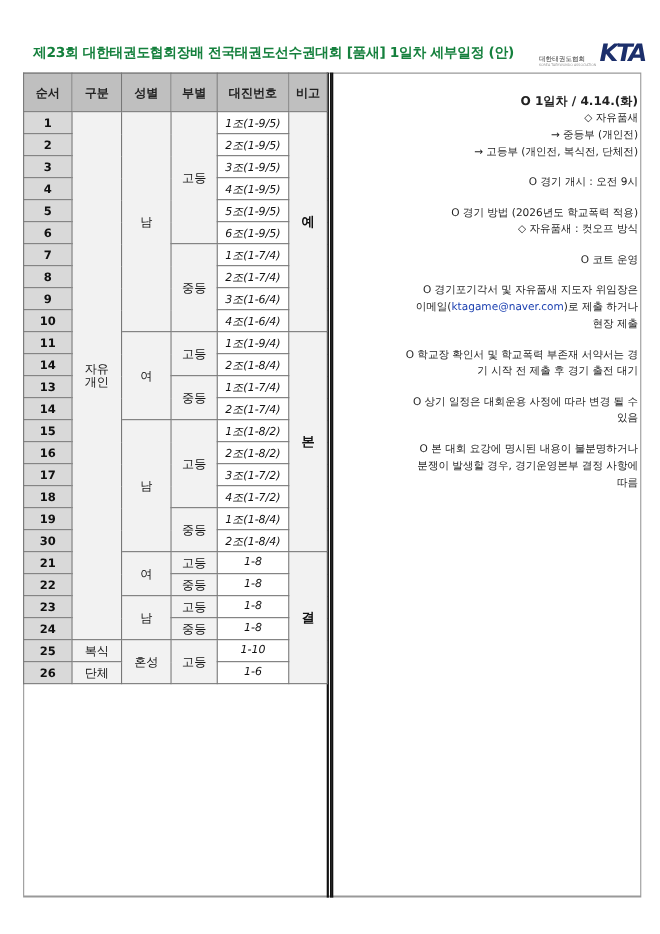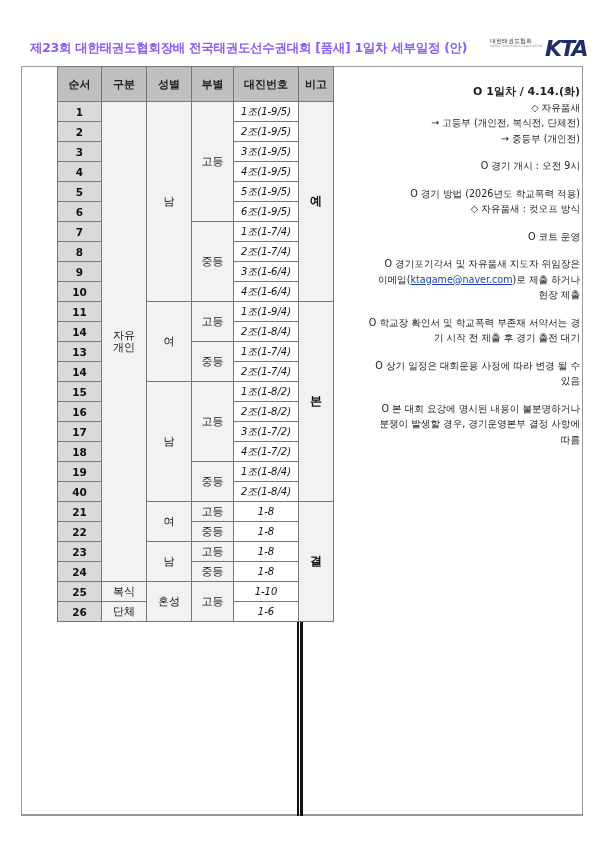--- a/index.html
+++ b/index.html
@@ -1,40 +1,40 @@
 <!DOCTYPE html>
 <html><head>
 <meta charset="utf-8">
 <style>
   html,body{margin:0;padding:0;background:#ffffff;}
   body{width:600px;height:849px;position:relative;overflow:hidden;font-family:"DejaVu Sans","Liberation Sans",sans-serif;color:#111;}
-  .title{position:absolute;left:30px;top:40px;font-size:12.5px;font-weight:bold;letter-spacing:-0.3px;color:#8b5cf6;white-space:nowrap;}
-  .logo{position:absolute;left:490px;top:37px;height:24px;display:flex;align-items:flex-start;}
+  .title{position:absolute;left:30px;top:40px;font-size:12.5px;font-weight:bold;letter-spacing:-0.3px;color:#15803d;white-space:nowrap;}
+  .logo{position:absolute;left:490px;top:37px;height:24px;display:flex;align-items:flex-end;}
   .logo-sub{display:flex;flex-direction:column;margin-right:3px;}
   .logo-kr{font-size:6px;color:#333;line-height:7px;white-space:nowrap;}
   .logo-en{font-size:3px;color:#999;line-height:4px;white-space:nowrap;}
   .logo-kta{font-family:"DejaVu Sans",sans-serif;font-weight:bold;font-size:22px;color:#1c2f6b;letter-spacing:-2px;font-style:italic;line-height:24px;}
   .frame{position:absolute;left:21px;top:66px;width:562px;height:750px;border:1px solid #999;box-sizing:border-box;border-bottom:2px solid #999;}
   .left{position:absolute;left:21px;top:66px;width:275px;height:750px;}
   .dbl{position:absolute;left:297px;top:66px;width:6px;height:750px;border-left:2px solid #111;border-right:2px solid #111;box-sizing:border-box;}
   .dbl:after{content:"";position:absolute;left:1px;top:0;width:1px;height:100%;background:#111;}
-  table.sched{border-collapse:collapse;table-layout:fixed;width:276px;font-size:10px;margin-left:36px;}
+  table.sched{border-collapse:collapse;table-layout:fixed;width:276px;font-size:10px;}
   table.sched td, table.sched th{border:1px solid #777;text-align:center;vertical-align:middle;padding:0;overflow:hidden;white-space:nowrap;}
   table.sched th{height:34px;background:#bfbfbf;font-weight:bold;font-size:11px;color:#222;}
   table.sched td{height:19px;background:#f2f2f2;}
   td.num{background:#d9d9d9 !important;font-weight:bold;font-size:10.5px;}
   td.grp{font-size:11px;}
   td.note{font-size:12px;font-weight:bold;background:#f2f2f2;}
   td.match{background:#ffffff !important;font-size:10px;font-style:italic;}
   .right{position:absolute;left:312px;top:84px;width:268px;font-size:9.6px;line-height:15.5px;color:#222;text-align:right;}
   .blk{margin-bottom:12px;}
   .day-head{font-weight:bold;font-size:11px;}
   .ind{padding-left:6px;}
   .cont{padding-left:11px;}
-  a.email{color:#1a3fb0;text-decoration:underline;}
+  a.email{color:#1a3fb0;}
 </style>
 </head>
 <body>
 
 <div class="title">제23회 대한태권도협회장배 전국태권도선수권대회 [품새] 1일차 세부일정 (안)</div>
 
 <div class="logo">
   <div class="logo-sub">
     <span class="logo-kr">대한태권도협회</span>
     <span class="logo-en">KOREA TAEKWONDO ASSOCIATION</span>
@@ -149,21 +149,21 @@
     <tr>
           <td class="num">18</td>
           <td class="match">4조(1-7/2)</td>
         </tr>
     <tr>
       <td class="num">19</td>
       <td class="grp" rowspan="2">중등</td>
       <td class="match">1조(1-8/4)</td>
     </tr>
     <tr>
-          <td class="num">40</td>
+          <td class="num">30</td>
           <td class="match">2조(1-8/4)</td>
         </tr>
     <tr>
       <td class="num">21</td>
       <td class="grp" rowspan="2">여</td>
       <td class="grp">고등</td>
       <td class="match">1-8</td>
       <td class="note" rowspan="6">결</td>
     </tr>
     <tr>
@@ -195,22 +195,22 @@
       <td class="match">1-6</td>
     </tr>
   </tbody>
 </table>
 </div>
 
 <div class="right">
   <div class="blk">
     <div class="day-head">O 1일차 / 4.14.(화)</div>
     <div class="ind">◇ 자유품새</div>
+    <div class="ind">→ 중등부 (개인전)</div>
     <div class="ind">→ 고등부 (개인전, 복식전, 단체전)</div>
-    <div class="ind">→ 중등부 (개인전)</div>
   </div>
   <div class="blk">
     <div>O 경기 개시 : 오전 9시</div>
   </div>
   <div class="blk">
     <div>O 경기 방법 (2026년도 학교폭력 적용)</div>
     <div class="ind">◇ 자유품새 : 컷오프 방식</div>
   </div>
   <div class="blk">
     <div>O 코트 운영</div>

